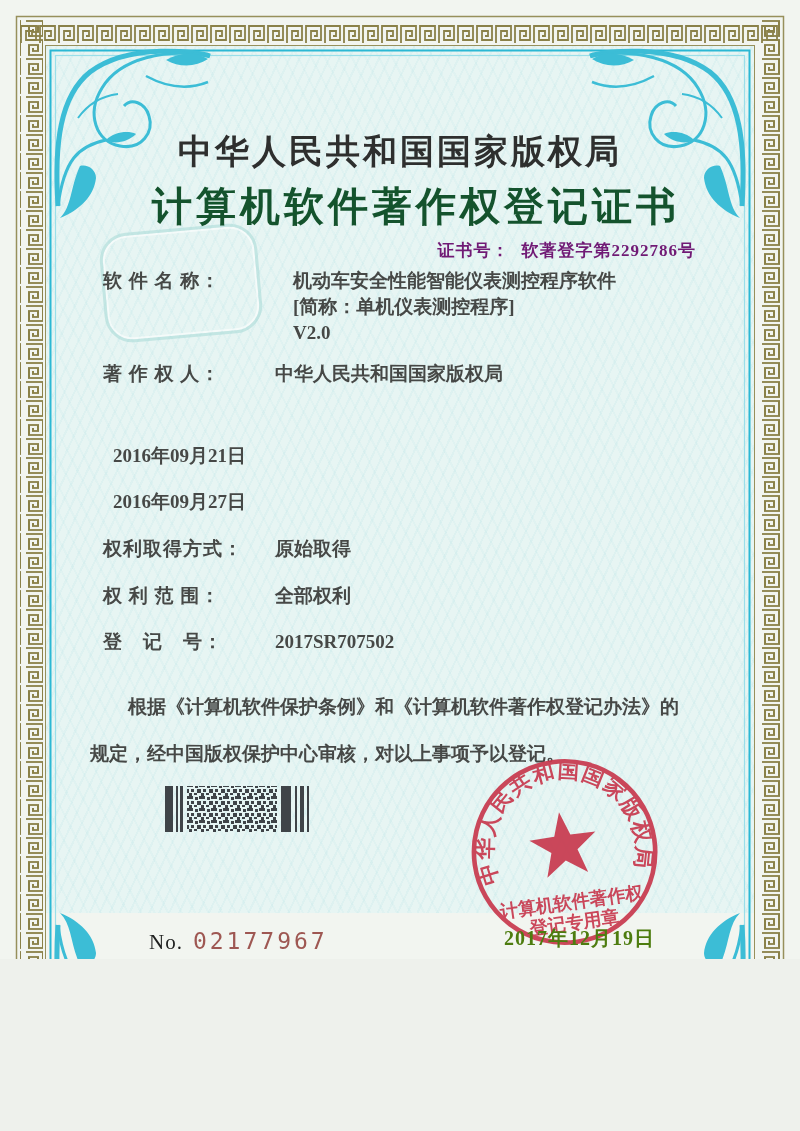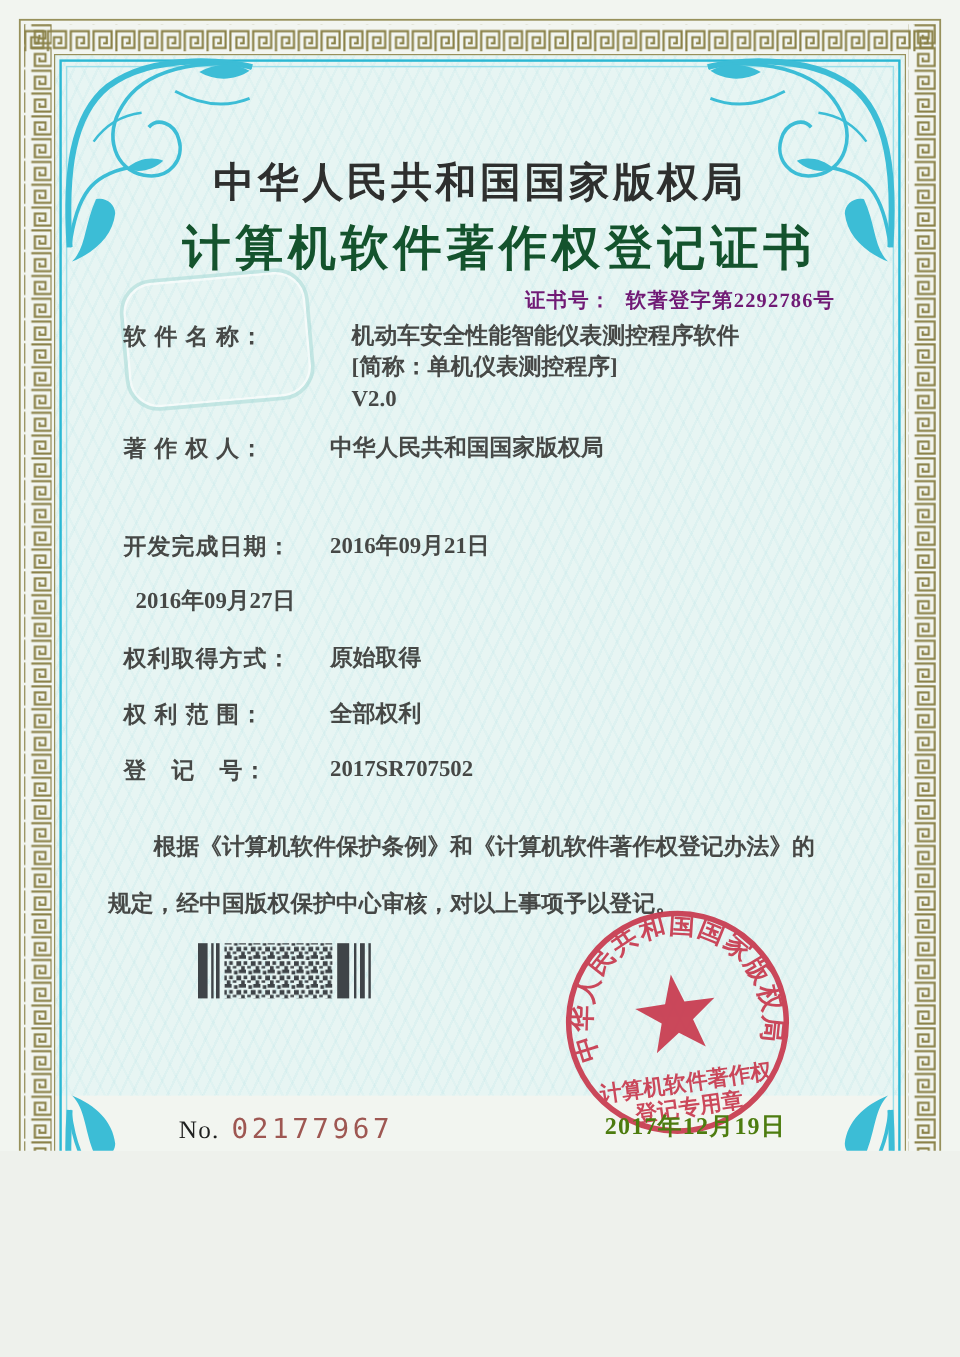--- a/index.html
+++ b/index.html
@@ -138,21 +138,20 @@
   </div>
 
   <div class="frow r1">
     <span class="flabel">著 作 权 人：</span>
     <div class="fvals">
         <div>中华人民共和国国家版权局</div>
       </div>
   </div>
 
   <div class="frow r2">
-    <span class="flabel">开发完成日期：</span>
     <div class="fvals">
         <div>2016年09月21日</div>
       </div>
   </div>
 
   <div class="frow r3">
     <div class="fvals">
         <div>2016年09月27日</div>
       </div>
   </div>

